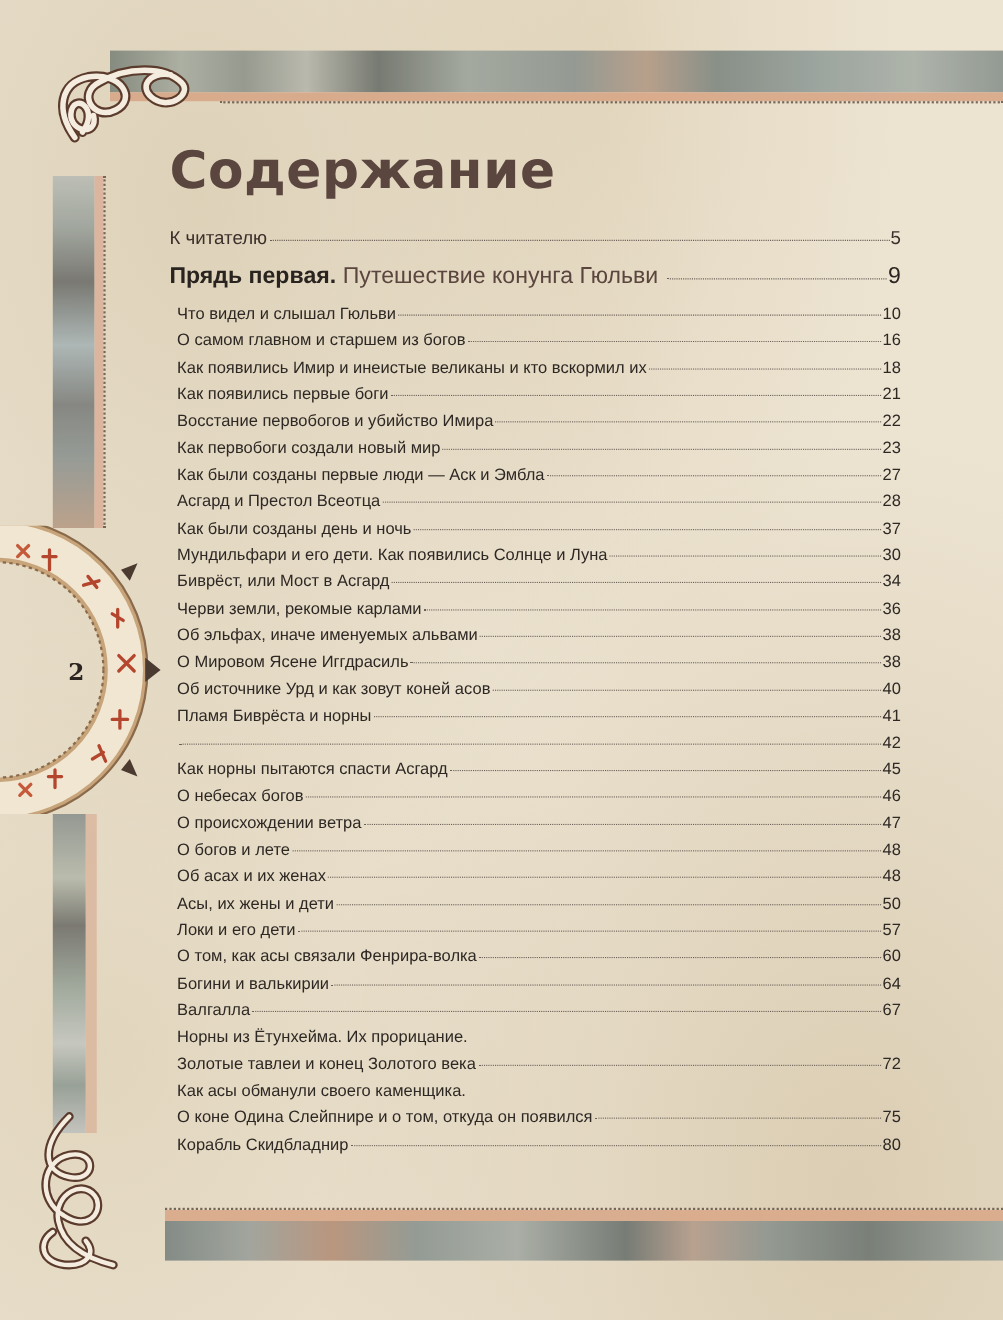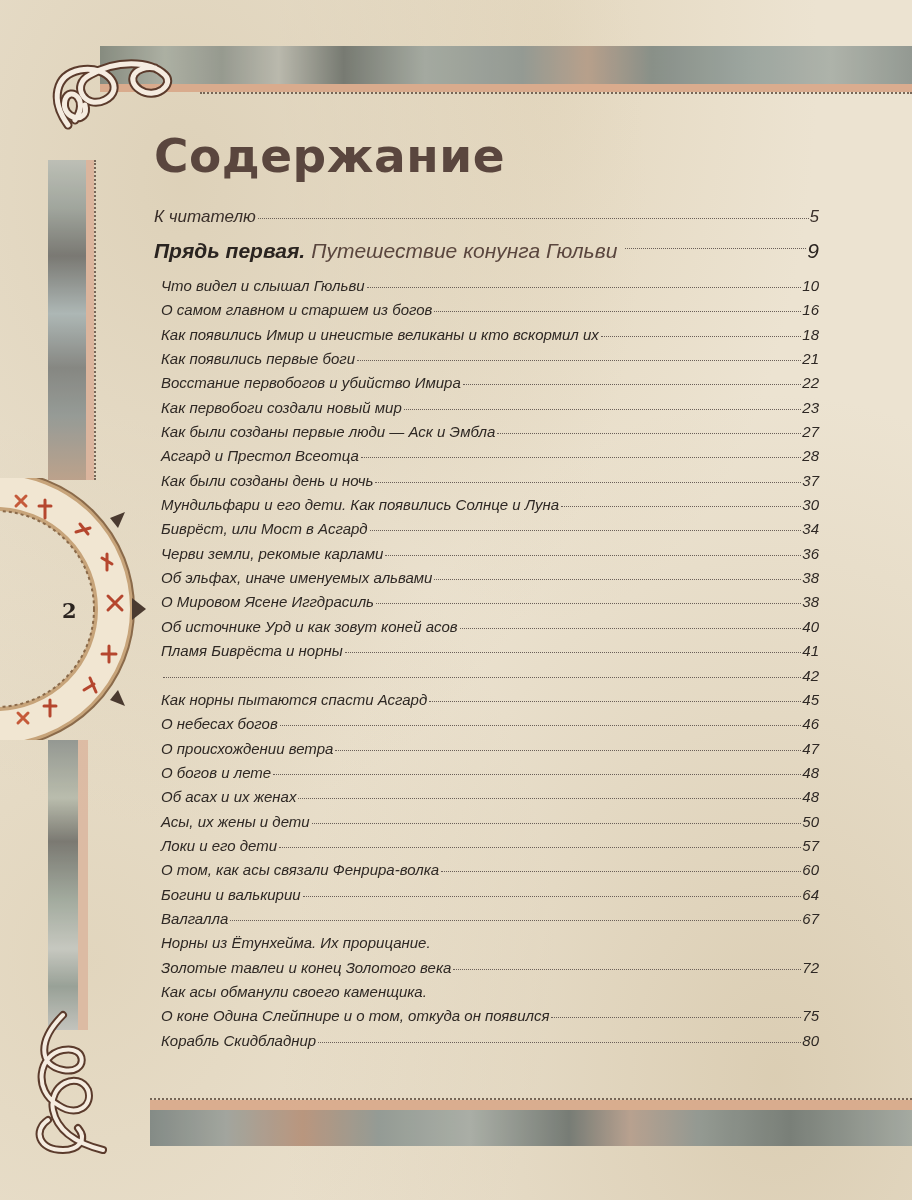--- a/index.html
+++ b/index.html
@@ -143,21 +143,20 @@
       color: #5a463e;
       letter-spacing: 0.5px;
       margin: 0 0 18px 0;
       line-height: 56px;
     }
 
     .toc-row {
       display: flex;
       align-items: baseline;
       white-space: nowrap;
-      font-style: italic;
     }
     .toc-row .label {
       flex: 0 0 auto;
     }
     .toc-row .dots {
       flex: 1 1 auto;
       border-bottom: 1.5px dotted #6a5f58;
       margin: 0 1px 0 2px;
       transform: translateY(-3px);
       min-width: 10px;
@@ -170,21 +169,20 @@
     .row-reader {
       font-size: 17px;
       color: #3a2f2a;
       height: 29px;
       line-height: 29px;
     }
     .row-part {
       font-size: 21px;
       height: 40px;
       line-height: 40px;
-      align-items: center;
     }
     .row-part .part-num {
       color: #2a2420;
       font-weight: bold;
     }
     .row-part .part-title {
       color: #5a463e;
       margin-left: 6px;
     }
     .row-part .page {

